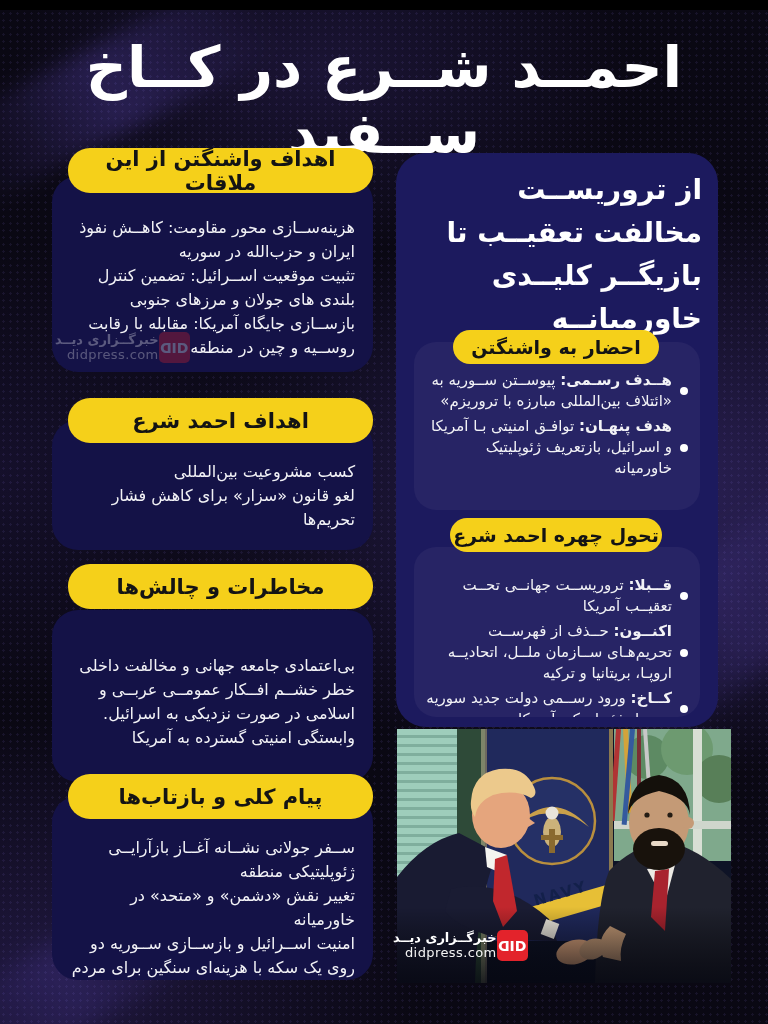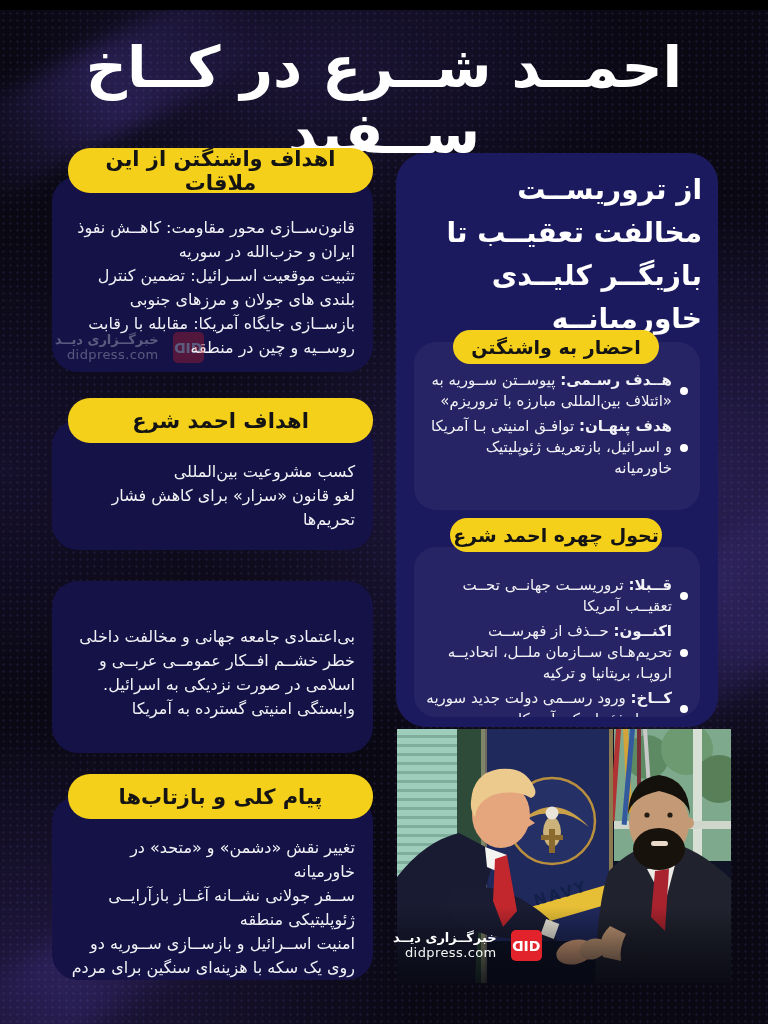--- a/index.html
+++ b/index.html
@@ -43,21 +43,21 @@
 
   .card{
     position:absolute;z-index:2;left:52px;width:321px;background:#141247;
     border-radius:26px;box-sizing:border-box;overflow:hidden;
     direction:rtl;text-align:right;
     padding:40px 18px 8px 14px;font-size:16px;line-height:24px;color:#f2f2f6;
   }
   .card p{margin:0;}
   .lcard1{top:166px;height:196px;}
   .lcard2{top:410px;height:130px;}
-  .lcard3{top:571px;height:172px;padding-top:44px;}
+  .lcard3{top:600px;height:172px;padding-top:44px;}
   .lcard4{top:786px;height:184px;}
 
   .rcontainer{
     position:absolute;z-index:2;left:396px;top:143px;width:322px;height:574px;
     background:#1c1a5e;border-radius:30px;
   }
   .subtitle{
     position:absolute;z-index:3;left:412px;top:158px;width:290px;margin:0;
     direction:rtl;text-align:right;font-size:28px;font-weight:700;line-height:43px;color:#fff;
   }
@@ -72,21 +72,21 @@
   .ic1{top:332px;height:168px;}
   .ic2{top:537px;height:170px;}
   .bullet{display:flex;align-items:center;direction:rtl;margin:0 0 4px 0;}
   .bullet .dot{flex:0 0 8px;width:8px;height:8px;border-radius:50%;background:#fff;margin-left:8px;}
   .bullet p{margin:0;font-size:15px;line-height:21px;text-align:right;color:#f2f2f6;}
   .bl{font-weight:700;}
 
   .photo{position:absolute;z-index:2;left:397px;top:719px;width:334px;height:254px;overflow:hidden;}
   .photo svg{display:block;}
 
-  .did-badge{position:absolute;z-index:4;display:flex;align-items:center;gap:14px;}
+  .did-badge{position:absolute;z-index:4;display:flex;align-items:center;gap:0;}
   .did-badge .did-text{display:flex;flex-direction:column;align-items:flex-end;line-height:1.1;}
   .did-fa{direction:rtl;font-size:13px;font-weight:700;color:#fff;}
   .did-site{font-size:13px;color:#f4f4f4;letter-spacing:.4px;}
   .did-box{
     width:31px;height:31px;background:#e3232b;border-radius:5px;
     display:flex;align-items:center;justify-content:center;
     color:#fff;font-weight:700;font-size:14px;letter-spacing:0;
   }
   .mirror{display:inline-block;transform:scaleX(-1);}
   .badge-main{left:393px;top:920px;}
@@ -98,51 +98,52 @@
 <div class="page">
 
   <div class="streak streak1"></div>
   <div class="streak streak2"></div>
   <div class="streak streak3"></div>
 
   <h1 class="title">احمــد شــرع در کــاخ ســفید</h1>
 
   <div class="pill lpill lpill1">اهداف واشنگتن از این ملاقات</div>
   <div class="card lcard1">
-    <p>قانون‌ســازی محور مقاومت: کاهــش نفوذ ایران و حزب‌الله در سوریه</p>
+    <p>هزینه‌ســازی محور مقاومت: کاهــش نفوذ ایران و حزب‌الله در سوریه</p>
     <p>تثبیت موقعیت اســرائیل: تضمین کنترل بلندی های جولان و مرزهای جنوبی</p>
     <p>بازســازی جایگاه آمریکا: مقابله با رقابت روســیه و چین در منطقه</p>
   </div>
   <div class="did-badge badge-ghost">
     <div class="did-text">
       <div class="did-fa">خبرگــزاری دیــد</div>
       <div class="did-site">didpress.com</div>
     </div>
     <div class="did-box">
         <span class="mirror">D</span>
         <span>ID</span>
       </div>
   </div>
 
   <div class="pill lpill lpill2">اهداف احمد شرع</div>
   <div class="card lcard2">
     <p>کسب مشروعیت بین‌المللی</p>
     <p>لغو قانون «سزار» برای کاهش فشار تحریم‌ها</p>
   </div>
 
+  <div class="pill lpill lpill3">مخاطرات و چالش‌ها</div>
   <div class="card lcard3">
     <p>بی‌اعتمادی جامعه جهانی و مخالفت داخلی</p>
     <p>خطر خشــم افــکار عمومــی عربــی و اسلامی در صورت نزدیکی به اسرائیل.</p>
     <p>وابستگی امنیتی گسترده به آمریکا</p>
   </div>
 
   <div class="pill lpill lpill4">پیام کلی و بازتاب‌ها</div>
   <div class="card lcard4">
+    <p>ســفر جولانی نشــانه آغــاز بازآرایــی ژئوپلیتیکی منطقه</p>
     <p>تغییر نقش «دشمن» و «متحد» در خاورمیانه</p>
-    <p>ســفر جولانی نشــانه آغــاز بازآرایــی ژئوپلیتیکی منطقه</p>
     <p>امنیت اســرائیل و بازســازی ســوریه دو روی یک سکه با هزینه‌ای سنگین برای مردم سوریه</p>
   </div>
 
   <div class="rcontainer"></div>
   <p class="subtitle">از تروریســت مخالفت تعقیــب تا بازیگــر کلیــدی خاورمیانــه</p>
 
   <div class="pill rpill rpill1">احضار به واشنگتن</div>
   <div class="innercard ic1">
     <div class="bullet">
       <span class="dot"></span>

